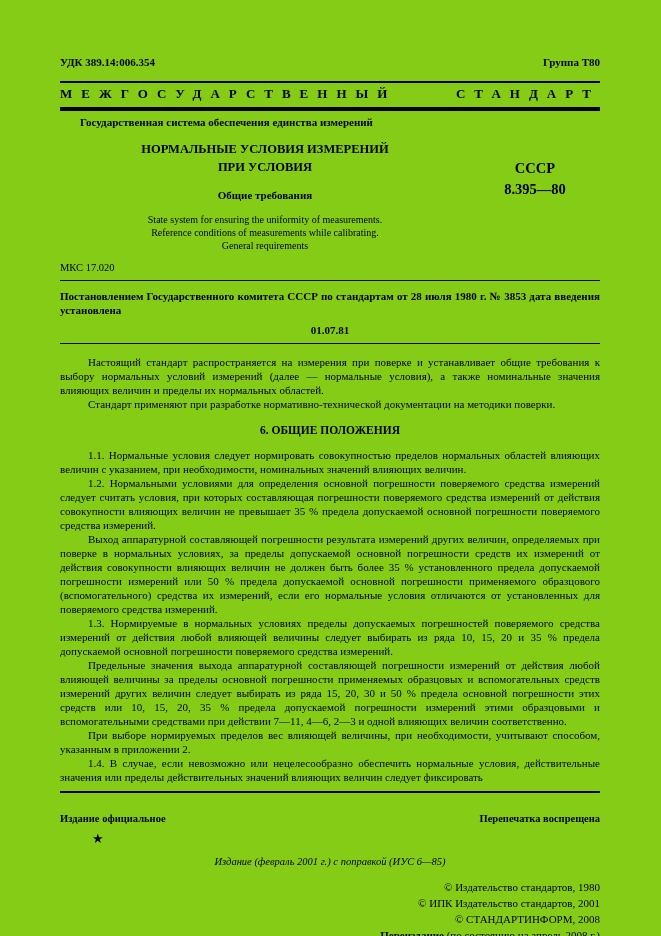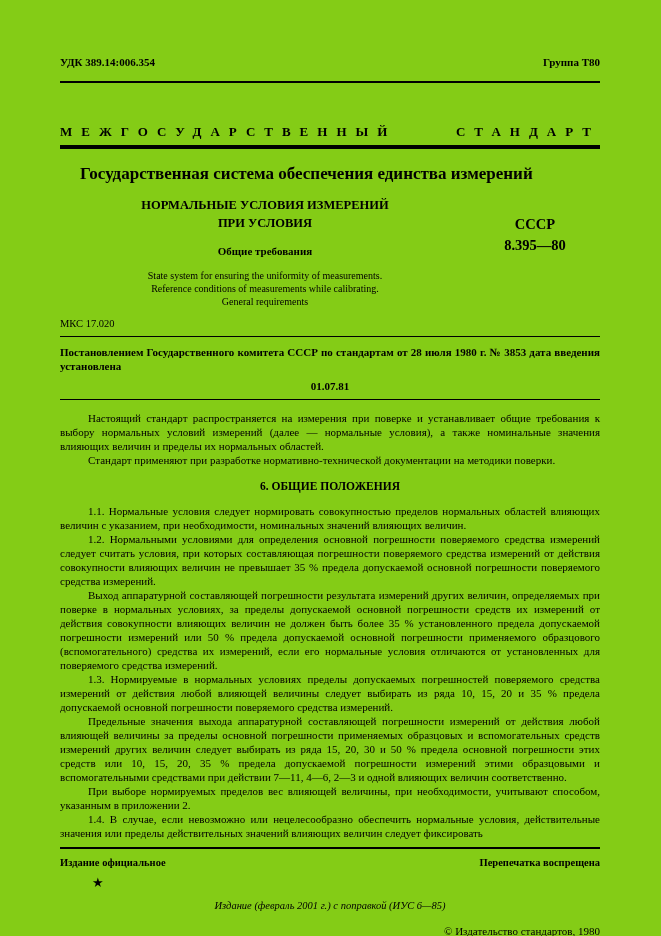--- a/index.html
+++ b/index.html
@@ -26,25 +26,24 @@
     border-bottom: 4px solid #000;
     padding: 3px 0 5px 0;
   }
   .banner-text {
     font-weight: bold; font-size: 13px;
     letter-spacing: 9px;
     text-align: justify;
     text-align-last: justify;
     white-space: nowrap;
     overflow: hidden;
-    margin-top: 38px;
   }
   .system-title {
-    font-weight: bold; font-size: 17px;
-    margin: 15px 0 0 20px;
+    font-weight: bold; font-size: 11px;
+    margin: 5px 0 0 20px;
   }
   .title-row {
     display: flex; align-items: flex-end;
     margin-top: 13px;
   }
   .title-left { width: 410px; text-align: center; }
   .main-title { font-weight: bold; font-size: 12.5px; line-height: 1.4; }
   .subtitle { font-weight: bold; font-size: 11px; margin-top: 13px; }
   .gost-block {
     flex: 1; text-align: center;
@@ -82,21 +81,21 @@
     text-align: center;
     margin: 13px 0 12px 0;
   }
   .footer-rule {
     border: none; border-top: 2px solid #000;
     margin: 7px 0 0 0;
   }
   .footer-row {
     display: flex; justify-content: space-between;
     font-weight: bold; font-size: 10.5px;
-    padding-top: 8px;
+    padding-top: 20px;
   }
   .star {
     font-size: 13px;
     margin: 7px 0 0 32px;
   }
   .edition-note {
     font-style: italic; font-size: 10.5px;
     text-align: center;
     margin-top: 9px;
   }

